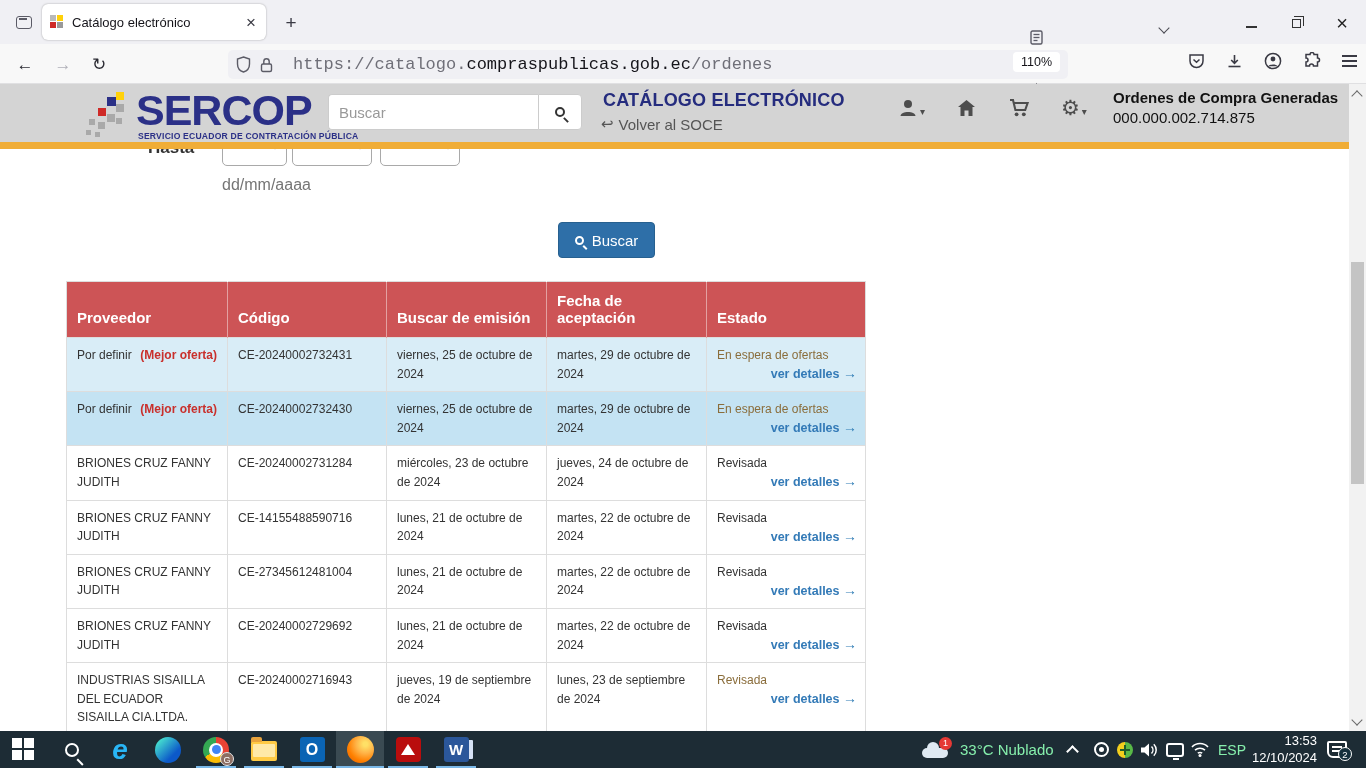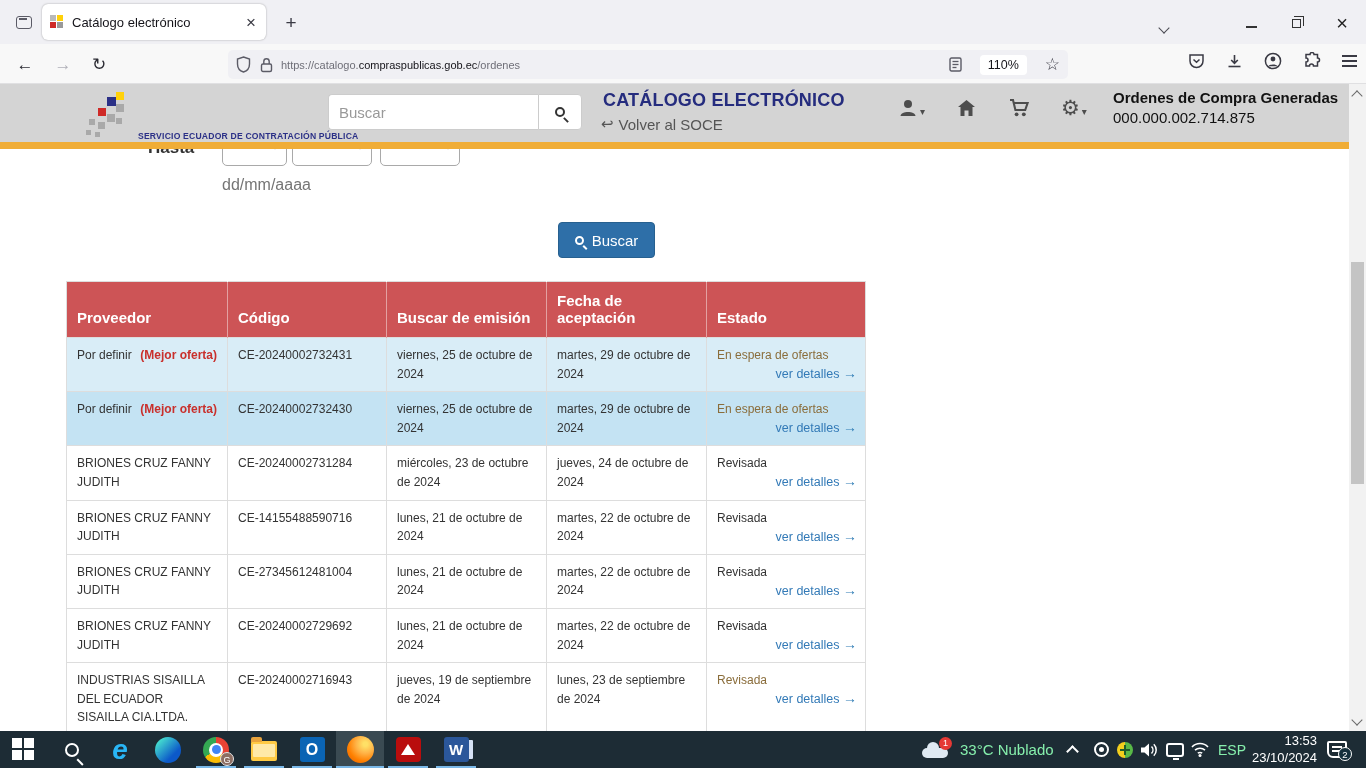--- a/index.html
+++ b/index.html
@@ -28,23 +28,23 @@
   .wc-rest span { width:9px; height:9px; border:1.4px solid #333; display:block; position:relative; background:#f0f0f4; }
   .wc-rest span::before { content:""; position:absolute; left:1.4px; top:-3.6px; width:9px; height:9px; border:1.4px solid #333; border-left:none; border-bottom:none; }
   .wc-close { font-size:20px; color:#222; }
 
   
   .toolbar { position:absolute; left:0; top:44px; width:1366px; height:40px; background:#f8f8f8; border-bottom:1px solid #e0e0e2; }
   .navbtn { position:absolute; top:8px; width:26px; height:26px; text-align:center; line-height:25px; font-size:17px; color:#2b2b33; border-radius:4px; }
   .navbtn.fwd { color:#b0b0b8; }
   .urlbar { position:absolute; left:228px; top:6px; width:840px; height:29px; background:#f0f0f4; border-radius:5px; display:flex; align-items:center; padding:0 8px; }
   .urlbar svg { flex:0 0 auto; }
-  .url-text { font-size:11px; margin-left:8px; color:#6f6f78; white-space:nowrap; }
+  .url-text { font-size:17px; margin-left:20px; color:#6f6f78; white-space:nowrap;font-family:Liberation Mono, monospace; }
   .url-text b { color:#15141a; font-weight:normal; }
-  .url-right { margin-left:auto; display:flex; align-items:center; gap:18px; }
+  .url-right { margin-left:auto; display:flex; align-items:center; gap:7px;flex-direction:column; }
   .zoom-pill { background:#fff; border-radius:4px; font-size:12.5px; color:#15141a; padding:3px 8px; }
   .tb-icons { position:absolute; top:8px; display:flex; gap:21px; left:1188px; align-items:center; }
   .star { font-size:17px; color:#3a3a44; }
   .hamb { width:15px; height:12px; display:flex; flex-direction:column; justify-content:space-between; }
   .hamb i { height:1.7px; background:#3a3a44; display:block; }
 
   
   .site-header { position:absolute; left:0; top:84px; width:1349px; height:65px; background:#d4d4d4; z-index:20; }
   .site-header::after { content:""; position:absolute; left:0; bottom:0; width:100%; height:7px; background:#f0ad37; }
   .mosaic { position:absolute; left:86px; top:8px; width:48px; height:46px; }
@@ -89,21 +89,21 @@
   .c1{width:161px;} .c2{width:159px;} .c3{width:160px;} .c4{width:160px;} .c5{width:159px;}
   tr.r-b1 td { background:#d9edf7; }
   tr.r-b2 td { background:#c4e3f3; }
   tr.r-g  td { background:#dff0d8; }
   .prov-flex { display:flex; justify-content:space-between; }
   .badge { color:#c9302c; font-weight:bold; }
   .badge-inline { margin-left:14px; }
   td.estado { position:relative; }
   .st-warn { color:#8a6d3b; }
   .st-ok { color:#3c763d; }
-  .vd { position:absolute; right:8px; top:25px; font-size:12.5px; color:#337ab7; white-space:nowrap; }
+  .vd { position:absolute; right:8px; top:25px; font-size:12.5px; color:#337ab7; white-space:nowrap;font-weight:bold; }
   .vd .arr { color:#2f7cb5; font-size:14px; }
   .row-h { height:49px; }
   .row8-code { padding-left:110px !important; }
 
   
   .statusbar { position:absolute; left:0; top:704px; height:27px; background:#f9f9fa; border:1px solid #b1b1b3; border-left:none; z-index:30; display:flex; align-items:center; padding:0 9px; font-size:13.5px; color:#0c0c0d; white-space:nowrap; }
 
   
   .vscroll { position:absolute; left:1349px; top:84px; width:17px; height:684px; background:#f2f2f2; z-index:25; }
   .vthumb { position:absolute; left:2px; top:178px; width:13px; height:222px; background:#c4c4c4; }
@@ -346,20 +346,21 @@
         <i class="mq2"></i>
         <i class="mq3"></i>
         <i class="mq4"></i>
         <i class="mq5"></i>
         <i class="mq6"></i>
         <i class="mq7"></i>
         <i class="mq8"></i>
         <i class="mq9"></i>
         <i class="mq10"></i>
     </span>
+    <span class="wordmark">SERCOP</span>
     <span class="wordsub">SERVICIO ECUADOR DE CONTRATACIÓN PÚBLICA</span>
     <div class="hdr-search">
       <input type="text" placeholder="Buscar" style="">
       <span class="hdr-search-btn">
           <span class="mag"></span>
         </span>
     </div>
     <span class="cat-title">CATÁLOGO ELECTRÓNICO</span>
     <span class="volver">
         <span>↩</span>
@@ -479,21 +480,21 @@
     <div class="tray" style="left:1190px;">
         <svg width="20" height="15" viewBox="0 0 20 15">
           <path d="M2 5 A11 11 0 0 1 18 5 M5 8.2 A7.5 7.5 0 0 1 15 8.2 M7.8 11.2 A4 4 0 0 1 12.2 11.2" stroke="#fff" stroke-width="1.6" fill="none"></path>
           <circle cx="10" cy="13.4" r="1.5" fill="#fff"></circle>
         </svg>
       </div>
     <div class="tray" style="left:1218px;">
         <span class="traytxt" style="font-size:14px;">ESP</span>
       </div>
     <div class="tray" style="left:1252px;">
-      <span class="clockblk"><span>13:53</span><br><span>23/10/2024</span></span>
+      <span class="clockblk"><span>13:53</span><br><span>12/10/2024</span></span>
     </div>
     <div class="tray" style="left:1327px;">
       <span class="notif">
           <i></i>
           <i></i>
           <span class="nbadge">2</span>
         </span>
     </div>
   </div>
 

